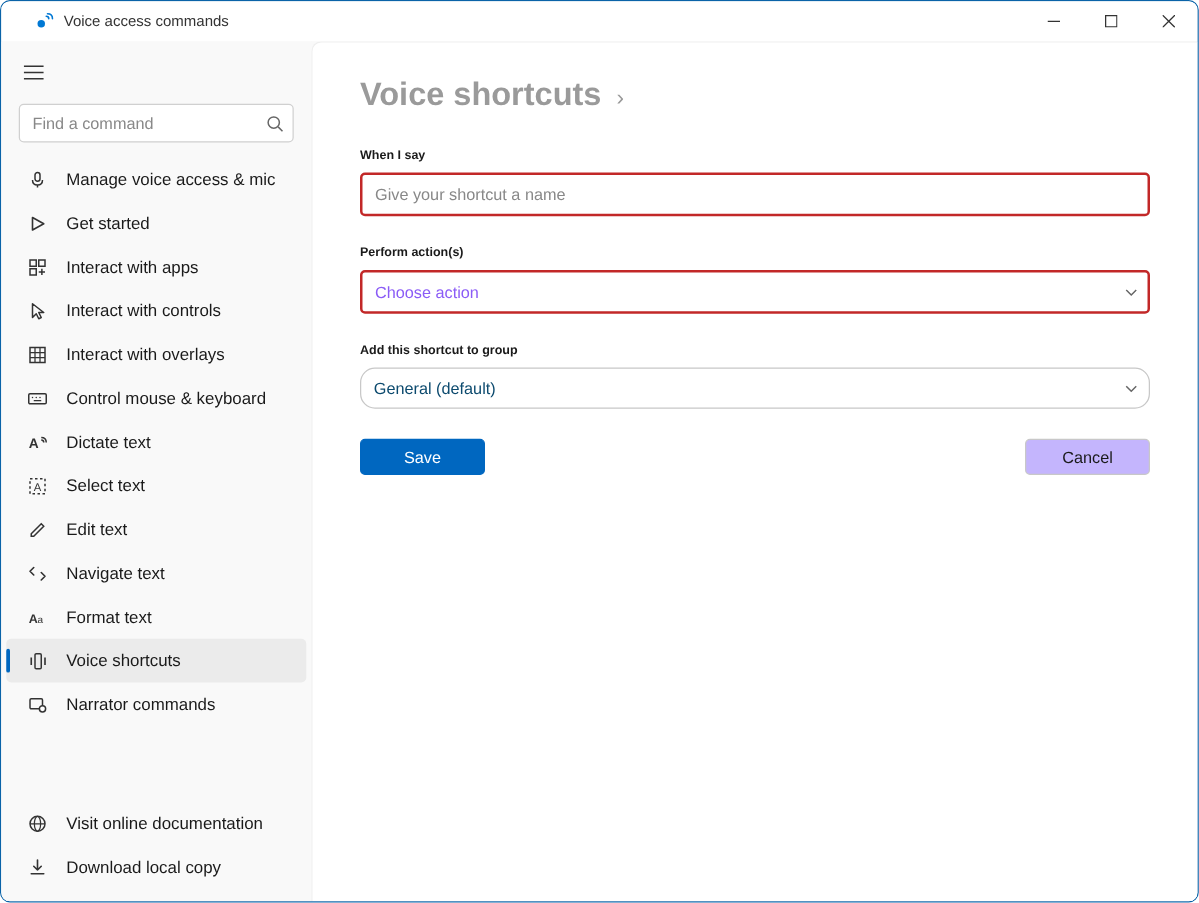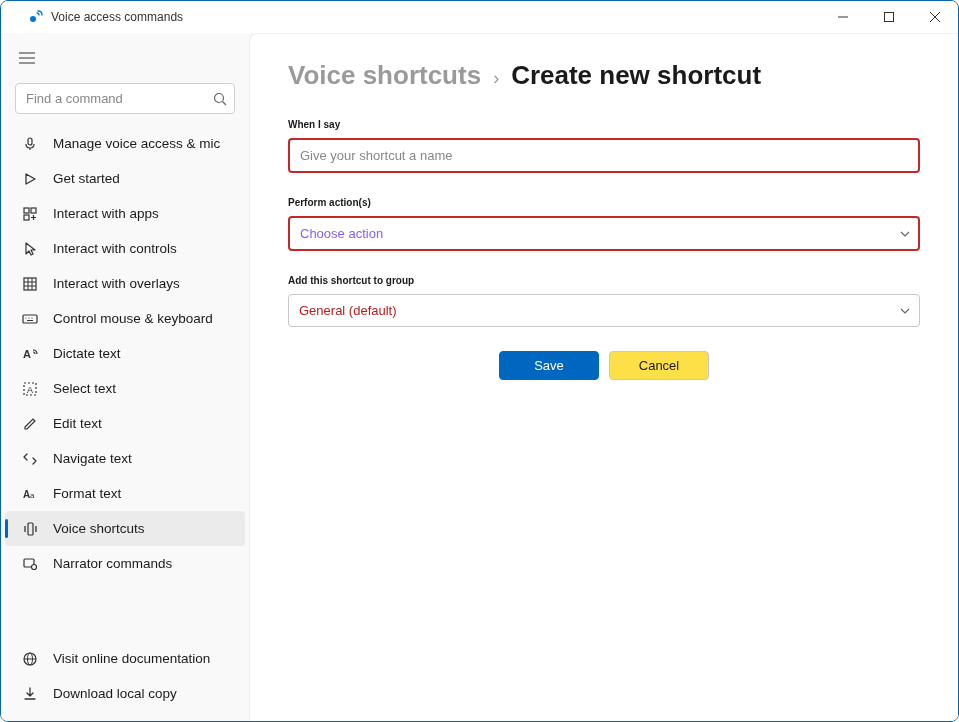--- a/index.html
+++ b/index.html
@@ -210,37 +210,38 @@
     top: 50%;
     transform: translateY(-50%);
     color: #666;
     font-size: 10px;
     pointer-events: none;
   }
   .select-display {
     color: #8b5cf6;
   }
   .select-display.has-value {
-    color: #b91c1c;
+    color: #0c4a6e;
+    border-radius: 12px;
   }
   .button-row {
     display: flex;
-    justify-content: center;
+    justify-content: space-between;
     gap: 10px;
     margin-top: 16px;
   }
   .btn {
     min-width: 100px;
     padding: 6px 20px;
     border-radius: 4px;
     font-size: 13px;
     text-align: center;
     cursor: pointer;
     border: 1px solid #c8c8c8;
-    background: #fde047;
+    background: #c4b5fd;
   }
   .btn.primary {
     background: #0067c0;
     border-color: #0067c0;
     color: #ffffff;
   }
   svg { display:block; }
 </style>
 </head>
 <body>
@@ -437,21 +438,20 @@
           </span>
         <span>Download local copy</span>
       </div>
     </div>
   </div>
 
   <div class="main-panel">
     <div class="breadcrumb">
       <span class="parent">Voice shortcuts</span>
       <span class="sep">›</span>
-      <span class="current">Create new shortcut</span>
     </div>
 
     <div class="field-group">
       <label class="field-label">When I say</label>
       <input type="text" class="text-input error" placeholder="Give your shortcut a name" style="">
     </div>
 
     <div class="field-group">
       <label class="field-label">Perform action(s)</label>
       <div class="select-wrap">

